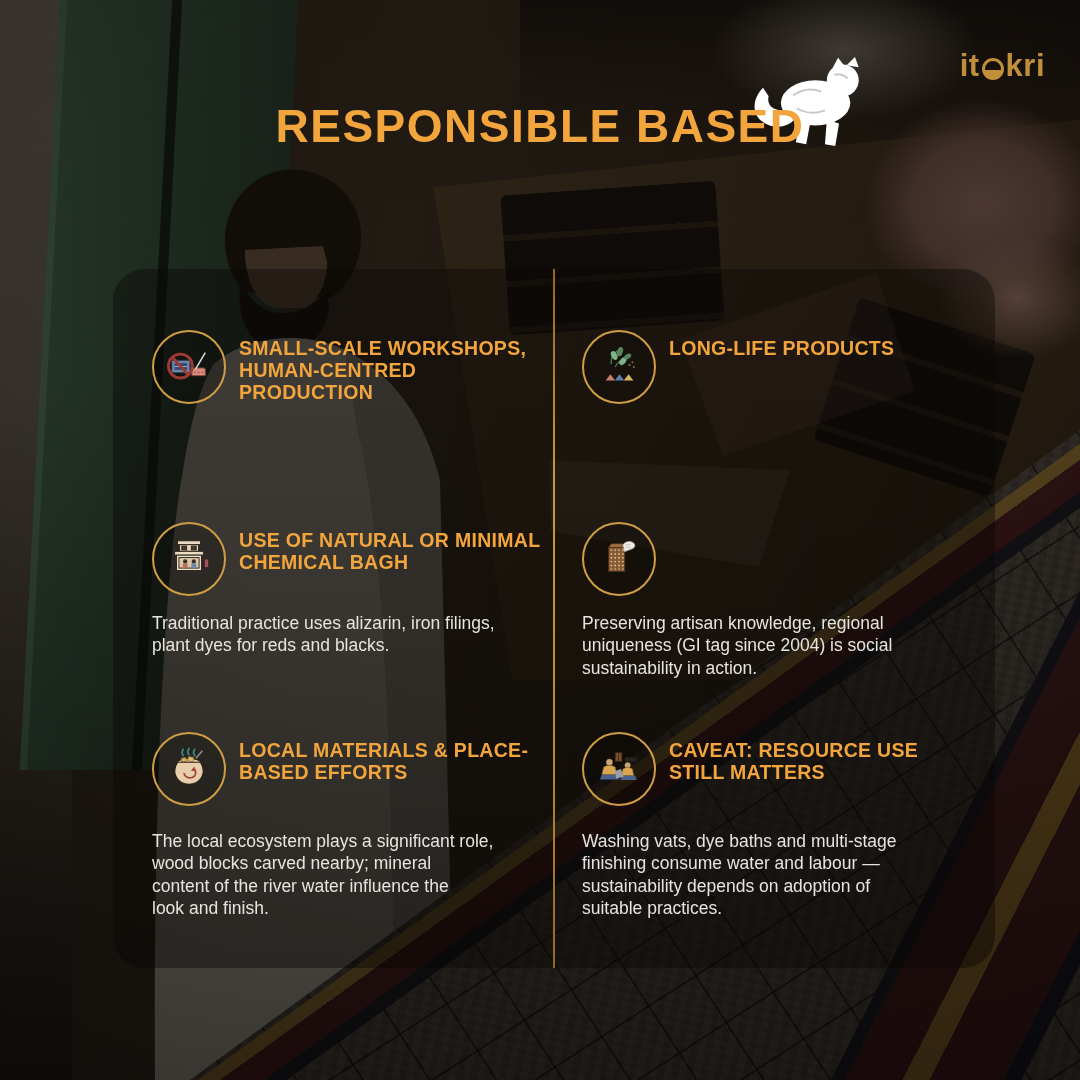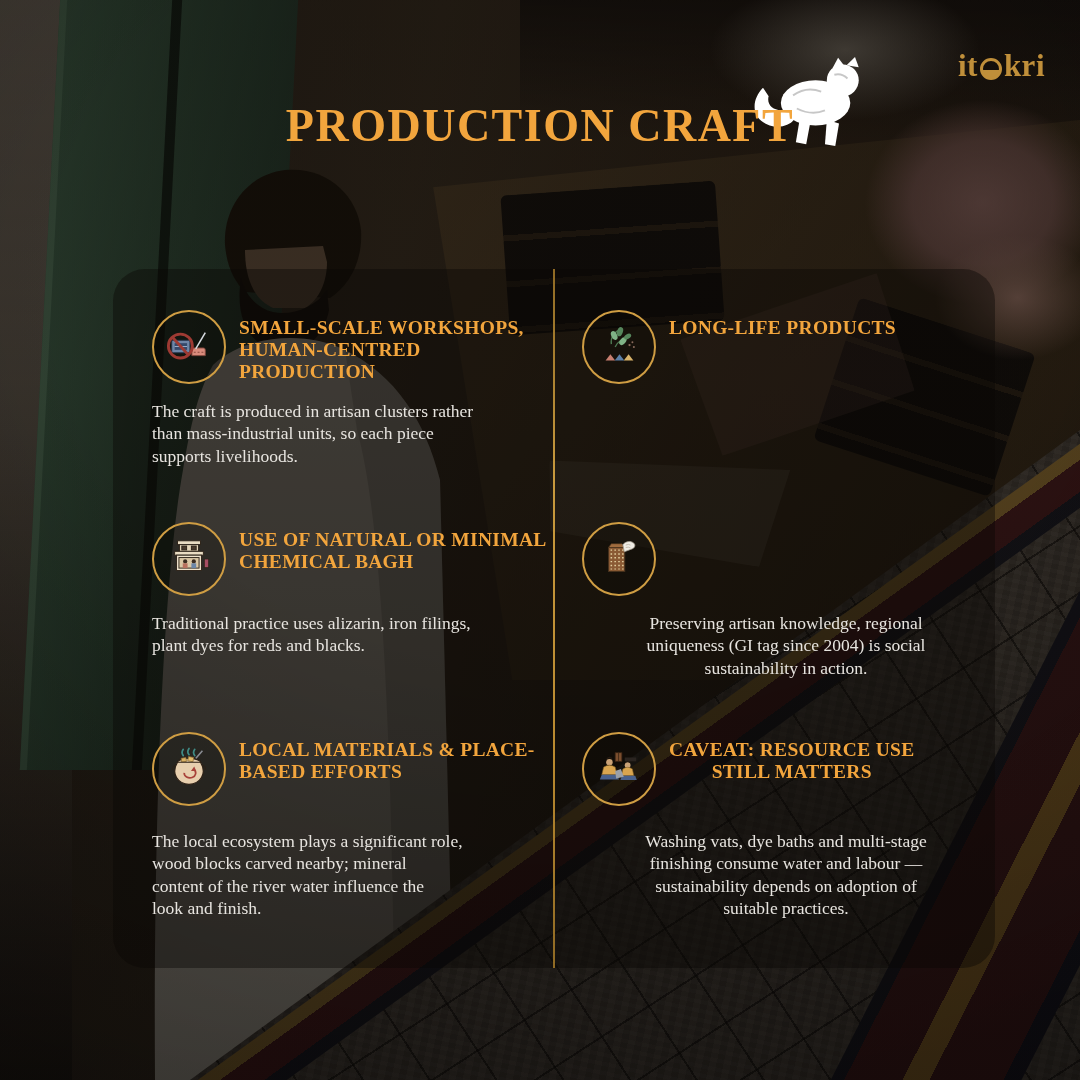--- a/index.html
+++ b/index.html
@@ -1,17 +1,17 @@
 <!DOCTYPE html>
 <html><head>
 <meta charset="utf-8">
 <style>
   html,body{margin:0;padding:0;width:1080px;height:1080px;background:#1c1510;}
   .stage{position:relative;width:1080px;height:1080px;overflow:hidden;
-         font-family:Liberation Serif, serif;}
+         font-family:Liberation Sans, sans-serif;}
 
   
   .layer{position:absolute;}
   .bg-base{inset:0;background:linear-gradient(100deg,#282119 0%,#342a1d 35%,#2c2115 62%,#211810 100%);}
   .wall-strip{left:0;top:0;width:72px;height:100%;
       background:linear-gradient(180deg,#6a6257 0%,#554e44 40%,#372f26 75%,#1d1813 100%);}
   .green-door{left:40px;top:0;width:238px;height:770px;transform:skewX(-3deg);
       background:linear-gradient(95deg,#3a5a44 0%,#2c4634 45%,#1f3226 100%);}
   .green-door::before{content:"";position:absolute;left:47%;top:0;width:10px;height:100%;background:#0f1a12;}
   .green-door::after{content:"";position:absolute;left:0;top:0;width:7px;height:100%;background:#4a6b52;}
@@ -75,22 +75,22 @@
   .section{position:absolute;z-index:12;}
   .sec-head{display:flex;align-items:flex-start;gap:13px;}
   .icon-circle{flex:0 0 auto;width:74px;height:74px;border-radius:50%;box-sizing:border-box;
       border:2px solid #cf9d43;background:rgba(8,6,4,.25);
       display:flex;align-items:center;justify-content:center;}
   .sec-title{color:#F2A53D;font-weight:700;font-size:19.5px;line-height:22px;
       letter-spacing:.3px;white-space:pre-line;padding-top:7px;}
   .sec-body{color:#E7E4DF;font-size:17.5px;line-height:22.4px;white-space:pre-line;
       margin-top:16px;}
   .col-l{left:152px;width:400px;}
-  .col-r{left:582px;width:408px;text-align:center;}
-  .row-1{top:310px;} .row-2{top:522px;} .row-3{top:732px;}
+  .col-r{left:582px;width:408px;}
+  .row-1{top:330px;} .row-2{top:522px;} .row-3{top:732px;}
   .row-3 .sec-body{margin-top:24px;}
 </style>
 </head>
 <body>
 
 <div class="stage">
 
   <div class="layer bg-base"></div>
   <div class="layer wall-strip"></div>
   <div class="layer green-door"></div>
@@ -137,21 +137,21 @@
       <path d="M84,70 l-2,26 l11,2 l4,-24 z"></path>
     </g>
     <g stroke="rgba(0,0,0,.22)" stroke-width="2" fill="none">
       <path d="M48,44 q14,-10 30,-4"></path>
       <path d="M52,58 q16,8 30,2"></path>
       <path d="M92,22 q8,-2 14,4"></path>
     </g>
   </svg>
 
   <div class="layer page-title">
-    <div>PRODUCTION CRAFT</div>
+    <div>RESPONSIBLE BASED</div>
   </div>
 
   <div class="layer panel"></div>
   <div class="layer divider"></div>
 
   <div class="section col-l row-1">
     <div class="sec-head">
       <div class="icon-circle">
         <svg width="46" height="46" viewBox="0 0 48 48">
           <rect x="6" y="17" width="19" height="13" rx="1.5" fill="#6f86a8" stroke="#26344a"></rect>
@@ -161,23 +161,20 @@
           <line x1="29" y1="29.5" x2="39" y2="29.5" stroke="#8a4a3e" stroke-width="1.2" stroke-dasharray="2 2"></line>
           <line x1="31" y1="26" x2="41" y2="9" stroke="#d8dce2" stroke-width="1.6"></line>
           <circle cx="15" cy="23" r="12.5" fill="none" stroke="#9e3a33" stroke-width="3"></circle>
           <line x1="6.5" y1="13.5" x2="23.5" y2="32.5" stroke="#9e3a33" stroke-width="3"></line>
         </svg>
       </div>
       <div class="sec-title">SMALL-SCALE WORKSHOPS,
 HUMAN-CENTRED
 PRODUCTION</div>
     </div>
-    <div class="sec-body">The craft is produced in artisan clusters rather
-than mass-industrial units, so each piece
-supports livelihoods.</div>
   </div>
 
   <div class="section col-r row-1">
     <div class="sec-head">
       <div class="icon-circle">
         <svg width="46" height="46" viewBox="0 0 48 48">
           <g stroke="#4d7a52" stroke-width="1.4" fill="none">
             <path d="M16,21 C15,14 19,8 25,6"></path>
             <path d="M20,24 C22,19 27,16 32,16"></path>
           </g>

